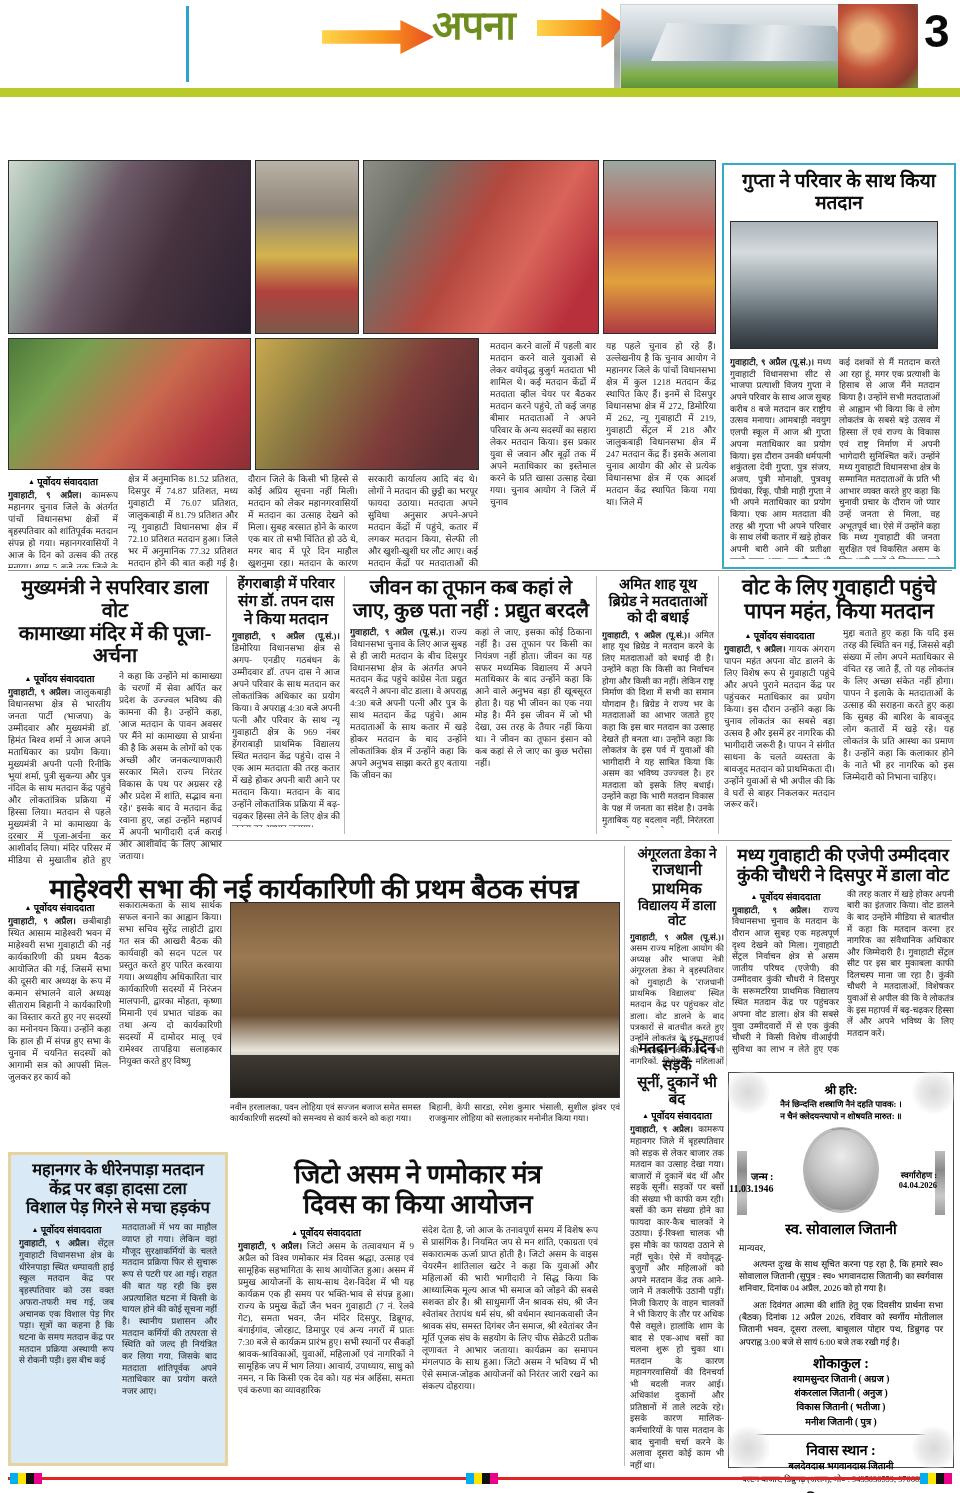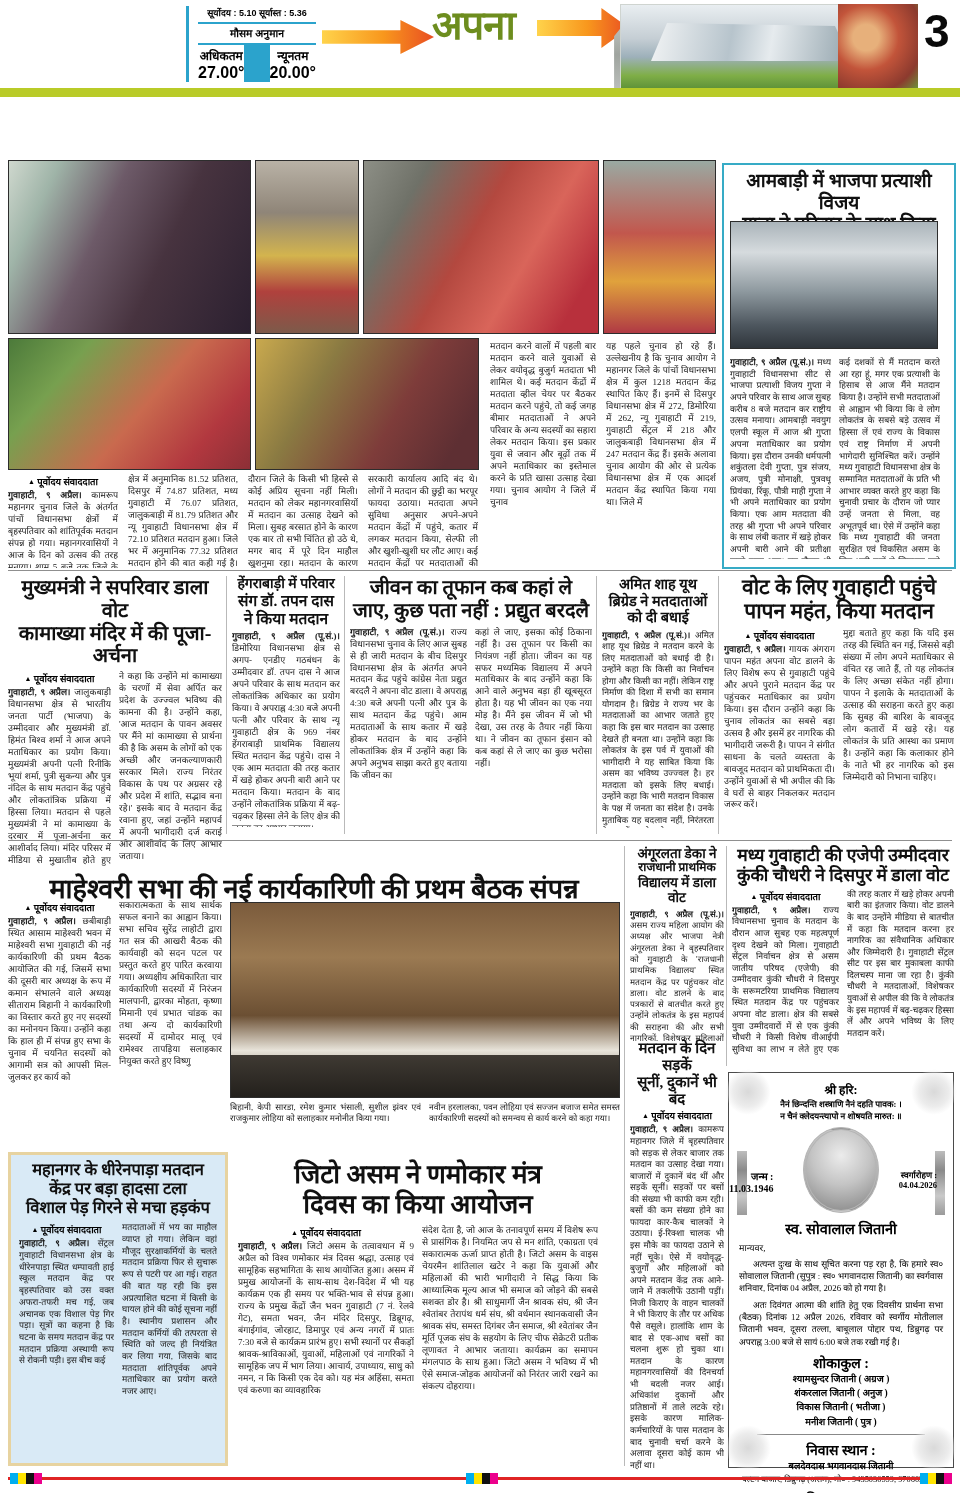--- a/index.html
+++ b/index.html
@@ -58,35 +58,20 @@
   .regmark div{width:8px;height:11px;}
   .redline{position:absolute;height:3px;background:#e02424;}
 </style>
 </head>
 <body>
 
 <div class="page">
 
   <div class="abs" style="left:186px;top:6px;width:3px;height:76px;background:#2ba3cc;"></div>
 
-  <div class="abs weather" style="left:198px;top:6px;width:118px;">
-    <div class="w-sun">सूर्योदय : 5.10 सूर्यास्त : 5.36</div>
-    <div class="w-fc">मौसम अनुमान</div>
-    <div class="w-row">
-      <div>
-        <div class="w-lab">अधिकतम</div>
-        <div class="w-val">27.00°</div>
-      </div>
-      <div class="w-div"></div>
-      <div>
-        <div class="w-lab">न्यूनतम</div>
-        <div class="w-val">20.00°</div>
-      </div>
-    </div>
-  </div>
 
   <div class="abs arrow" style="left:322px;top:20px;width:112px;height:34px;"></div>
   <div class="abs arrow" style="left:537px;top:8px;width:92px;height:40px;"></div>
   <div class="abs mast1" style="left:432px;top:6px;">अपना</div>
 
   <div class="abs" style="left:600px;top:14px;width:64px;height:74px;background:linear-gradient(180deg,#c9ccc9,#9fa49f 55%,#b9bdb9);clip-path:polygon(50% 0,78% 30%,78% 100%,22% 100%,22% 30%);"></div>
   <div class="abs" style="left:620px;top:4px;width:292px;height:84px;background:linear-gradient(180deg,#e9eef1 0%,#c5ced4 40%,#9db0ba 62%,#7fae47 84%,#5d9138 100%);border:1px solid #cfd4d0;">
     <div style="position:absolute;left:30px;top:18px;width:200px;height:38px;background:linear-gradient(100deg,#f2f4f5,#b7c4cc 40%,#e6ebee 60%,#93a4ad);clip-path:polygon(0 100%,8% 0,92% 8%,100% 100%);"></div>
   </div>
   <div class="abs" style="left:838px;top:4px;width:80px;height:84px;background:radial-gradient(circle at 35% 40%,#e7b07b 0 18%,#c2543a 45%,#8c3a2e 78%,#6e8f3a 100%);"></div>
@@ -106,21 +91,20 @@
 
   <div class="abs" style="left:8px;top:474px;width:110px;height:94px;">
     <div class="by"><span class="tri">▲</span> <span>पूर्वोदय संवाददाता</span></div>
     <div class="bd" style="height:78px;"><b class="dl">गुवाहाटी, ९ अप्रैल।</b> <span>कामरूप महानगर चुनाव जिले के अंतर्गत पांचों विधानसभा क्षेत्रों में बृहस्पतिवार को शांतिपूर्वक मतदान संपन्न हो गया। महानगरवासियों ने आज के दिन को उत्सव की तरह मनाया। शाम 5 बजे तक जिले के दिसपुर विधानसभा</span></div>
   </div>
   <div class="abs bd" style="left:128px;top:474px;width:110px;height:94px;">क्षेत्र में अनुमानिक 81.52 प्रतिशत, दिसपुर में 74.87 प्रतिशत, मध्य गुवाहाटी में 76.07 प्रतिशत, जालुकबाड़ी में 81.79 प्रतिशत और न्यू गुवाहाटी विधानसभा क्षेत्र में 72.10 प्रतिशत मतदान हुआ। जिले भर में अनुमानिक 77.32 प्रतिशत मतदान होने की बात कही गई है। मतदान के</div>
   <div class="abs bd" style="left:248px;top:474px;width:110px;height:94px;">दौरान जिले के किसी भी हिस्से से कोई अप्रिय सूचना नहीं मिली। मतदान को लेकर महानगरवासियों में मतदान का उत्साह देखने को मिला। सुबह बरसात होने के कारण एक बार तो सभी चिंतित हो उठे थे, मगर बाद में पूरे दिन माहौल खुशनुमा रहा। मतदान के कारण शिक्षण संस्थान,</div>
   <div class="abs bd" style="left:368px;top:474px;width:110px;height:94px;">सरकारी कार्यालय आदि बंद थे। लोगों ने मतदान की छुट्टी का भरपूर फायदा उठाया। मतदाता अपने सुविधा अनुसार अपने-अपने मतदान केंद्रों में पहुंचे, कतार में लगकर मतदान किया, सेल्फी ली और खुशी-खुशी घर लौट आए। कई मतदान केंद्रों पर मतदाताओं की लंबी कतारें भी देखने को मिली।</div>
 
   <div class="tealbox" style="left:722px;top:163px;width:234px;height:406px;">
-    <div class="hd" style="font-size:19px;">आमबाड़ी में भाजपा प्रत्याशी विजय</div>
     <div class="hd" style="font-size:19px;">गुप्ता ने परिवार के साथ किया मतदान</div>
     <div class="photo" style="left:6px;top:56px;width:208px;height:128px;background:linear-gradient(180deg,#aab4ba 0%,#d6dbde 24%,#8e999f 55%,#4d565e 82%,#2f353b 100%);"></div>
     <div class="cols" style="position:absolute;left:6px;top:192px;width:210px;height:202px;">
       <div class="bd" style="font-size:8.8px;"><b class="dl">गुवाहाटी, ९ अप्रैल (पू.सं.)।</b> <span>मध्य गुवाहाटी विधानसभा सीट से भाजपा प्रत्याशी विजय गुप्ता ने अपने परिवार के साथ आज सुबह करीब 8 बजे मतदान कर राष्ट्रीय उत्सव मनाया। आमबाड़ी नवयुग एलपी स्कूल में आज श्री गुप्ता अपना मताधिकार का प्रयोग किया। इस दौरान उनकी धर्मपत्नी शकुंतला देवी गुप्ता, पुत्र संजय, अजय, पुत्री मोनाक्षी, पुत्रवधू प्रियंका, रिंकू, पौत्री माही गुप्ता ने भी अपने मताधिकार का प्रयोग किया। एक आम मतदाता की तरह श्री गुप्ता भी अपने परिवार के साथ लंबी कतार में खड़े होकर अपनी बारी आने की प्रतीक्षा करते नजर आए। इस दौरान श्री गुप्ता ने पत्रकारों से बातचीत करते हुए कहा कि पिछले</span></div>
       <div class="bd" style="font-size:8.8px;">कई दशकों से मैं मतदान करते आ रहा हूं, मगर एक प्रत्याशी के हिसाब से आज मैंने मतदान किया है। उन्होंने सभी मतदाताओं से आह्वान भी किया कि वे लोग लोकतंत्र के सबसे बड़े उत्सव में हिस्सा लें एवं राज्य के विकास एवं राष्ट्र निर्माण में अपनी भागेदारी सुनिश्चित करें। उन्होंने मध्य गुवाहाटी विधानसभा क्षेत्र के सम्मानित मतदाताओं के प्रति भी आभार व्यक्त करते हुए कहा कि चुनावी प्रचार के दौरान जो प्यार उन्हें जनता से मिला, वह अभूतपूर्व था। ऐसे में उन्होंने कहा कि मध्य गुवाहाटी की जनता सुरक्षित एवं विकसित असम के लिए भारी मतों से जिताकर मुझे इस क्षेत्र की सेवा करने का मौका देगी।</div>
     </div>
   </div>
 
   <div class="hr" style="left:8px;top:570px;width:944px;"></div>
 
@@ -184,28 +168,28 @@
         <div class="by"><span class="tri">▲</span> <span>पूर्वोदय संवाददाता</span></div>
         <div class="bd" style="height:242px;"><b class="dl">गुवाहाटी, ९ अप्रैल।</b> <span>छबीबाड़ी स्थित आसाम माहेश्वरी भवन में माहेश्वरी सभा गुवाहाटी की नई कार्यकारिणी की प्रथम बैठक आयोजित की गई, जिसमें सभा की दूसरी बार अध्यक्ष के रूप में कमान संभालने वाले अध्यक्ष सीताराम बिहानी ने कार्यकारिणी का विस्तार करते हुए नए सदस्यों का मनोनयन किया। उन्होंने कहा कि हाल ही में संपन्न हुए सभा के चुनाव में चयनित सदस्यों को आगामी सत्र को आपसी मिल-जुलकर हर कार्य को</span></div>
       </div>
       <div class="bd" style="height:258px;">सकारात्मकता के साथ सार्थक सफल बनाने का आह्वान किया। सभा सचिव सुरेंद्र लाहोटी द्वारा गत सत्र की आखरी बैठक की कार्यवाही को सदन पटल पर प्रस्तुत करते हुए पारित करवाया गया। अध्यक्षीय अधिकारिता चार कार्यकारिणी सदस्यों में निरंजन मालपानी, द्वारका मोहता, कृष्णा मिमानी एवं प्रभात चांडक का तथा अन्य दो कार्यकारिणी सदस्यों में दामोदर मालू एवं रामेश्वर तापड़िया सलाहकार नियुक्त करते हुए विष्णु</div>
     </div>
   </div>
   <div class="photo" style="left:230px;top:902px;width:390px;height:196px;background:linear-gradient(180deg,#7b5b3c 0%,#9b7a52 28%,#6b4f33 58%,#e8e4da 76%,#5a4632 100%);">
     <div style="position:absolute;left:0;bottom:0;width:100%;height:42px;background:linear-gradient(180deg,#3f3a33,#23201c);"></div>
   </div>
   <div class="cols abs" style="left:230px;top:1102px;width:390px;height:56px;">
+    <div class="bd" style="font-size:8.6px;">नवीन हरलालका, पवन लोहिया एवं सज्जन बजाज समेत समस्त कार्यकारिणी सदस्यों को समन्वय से कार्य करने को कहा गया।</div>
     <div class="bd" style="font-size:8.6px;">बिहानी, केपी सारडा, रमेश कुमार भंसाली, सुशील झंवर एवं राजकुमार लोहिया को सलाहकार मनोनीत किया गया।</div>
-    <div class="bd" style="font-size:8.6px;">नवीन हरलालका, पवन लोहिया एवं सज्जन बजाज समेत समस्त कार्यकारिणी सदस्यों को समन्वय से कार्य करने को कहा गया।</div>
   </div>
   <div class="vr" style="left:624px;top:846px;height:620px;"></div>
 
   <div class="abs" style="left:630px;top:846px;width:94px;height:188px;">
     <div class="hd" style="font-size:13.5px;">अंगूरलता डेका ने</div>
-    <div class="hd" style="font-size:12px;">राजधानी प्राथमिक</div>
+    <div class="hd" style="font-size:16px;">राजधानी प्राथमिक</div>
     <div class="hd" style="font-size:13.5px;">विद्यालय में डाला वोट</div>
     <div class="bd" style="margin-top:3px;height:132px;font-size:8.5px;"><b class="dl">गुवाहाटी, ९ अप्रैल (पू.सं.)।</b> <span>असम राज्य महिला आयोग की अध्यक्ष और भाजपा नेत्री अंगूरलता डेका ने बृहस्पतिवार को गुवाहाटी के 'राजधानी प्राथमिक विद्यालय' स्थित मतदान केंद्र पर पहुंचकर वोट डाला। वोट डालने के बाद पत्रकारों से बातचीत करते हुए उन्होंने लोकतंत्र के इस महापर्व की सराहना की और सभी नागरिकों, विशेषकर महिलाओं से घरों से बाहर निकलकर भारी संख्या में मतदान करने की अपील की।</span></div>
   </div>
   <div class="vr" style="left:726px;top:846px;height:220px;"></div>
 
   <div class="abs" style="left:732px;top:846px;width:222px;height:220px;">
     <div class="hd" style="font-size:17.5px;">मध्य गुवाहाटी की एजेपी उम्मीदवार</div>
     <div class="hd" style="font-size:17.5px;">कुंकी चौधरी ने दिसपुर में डाला वोट</div>
     <div class="cols" style="margin-top:3px;height:166px;">
       <div>

